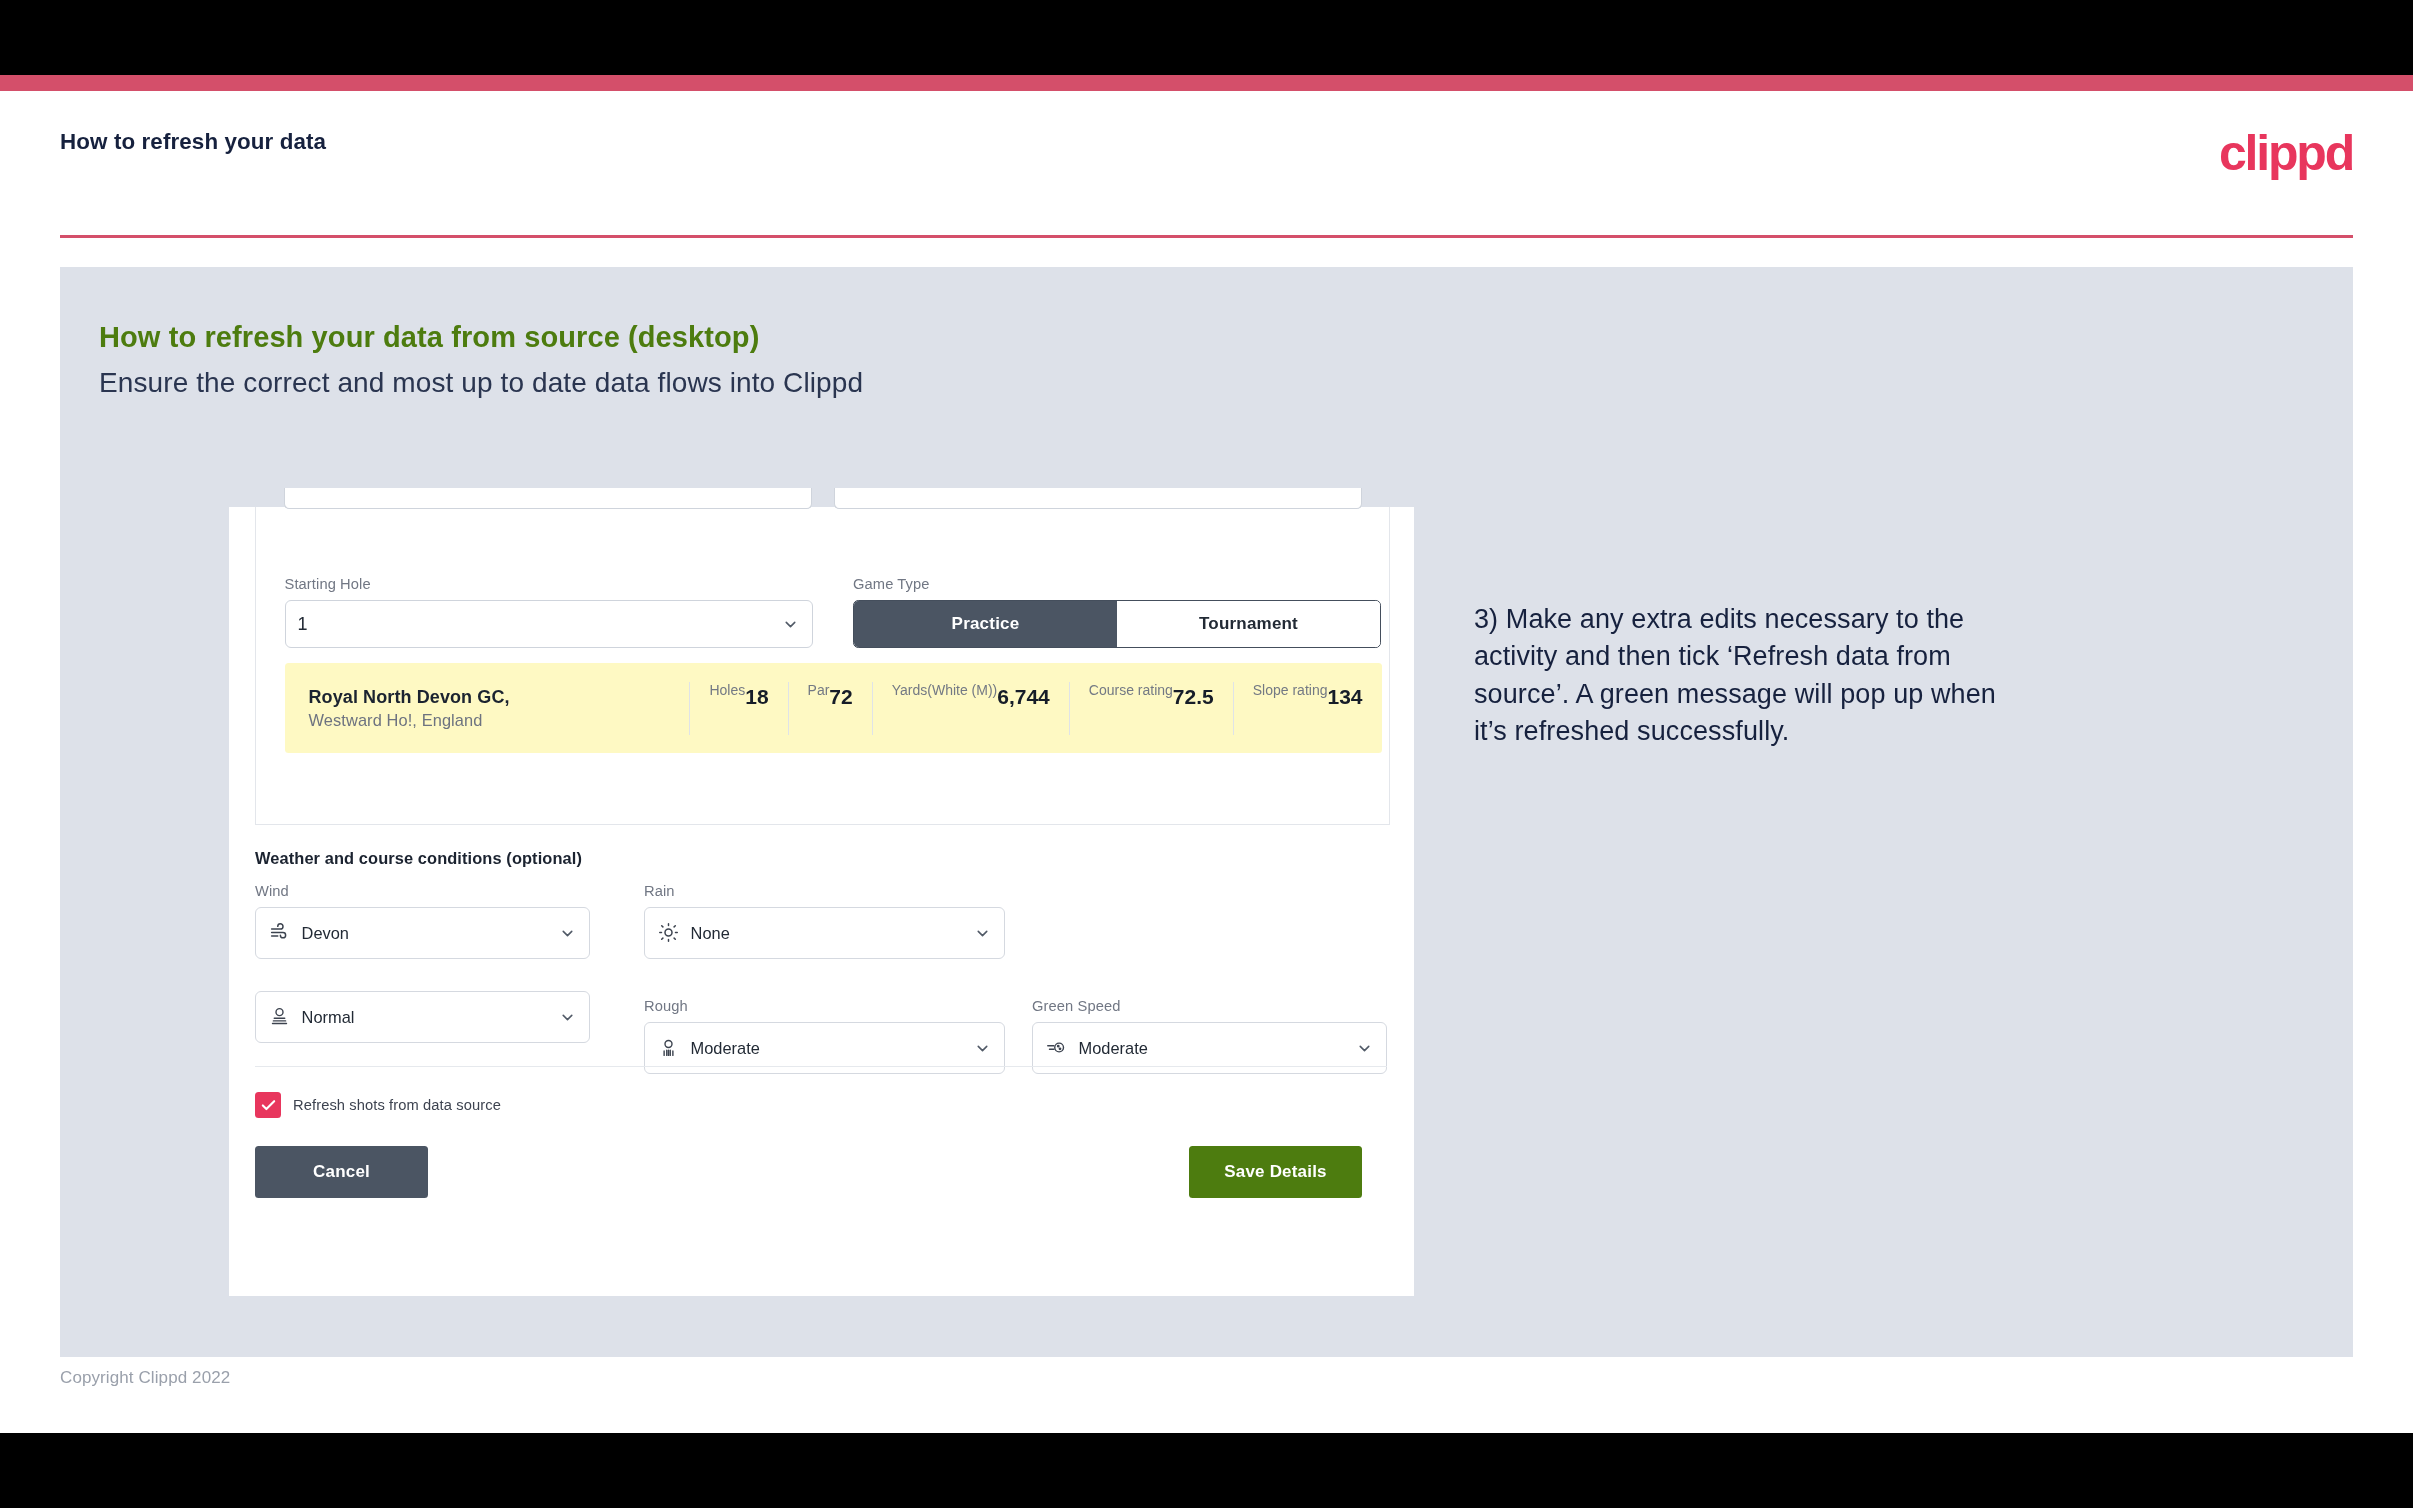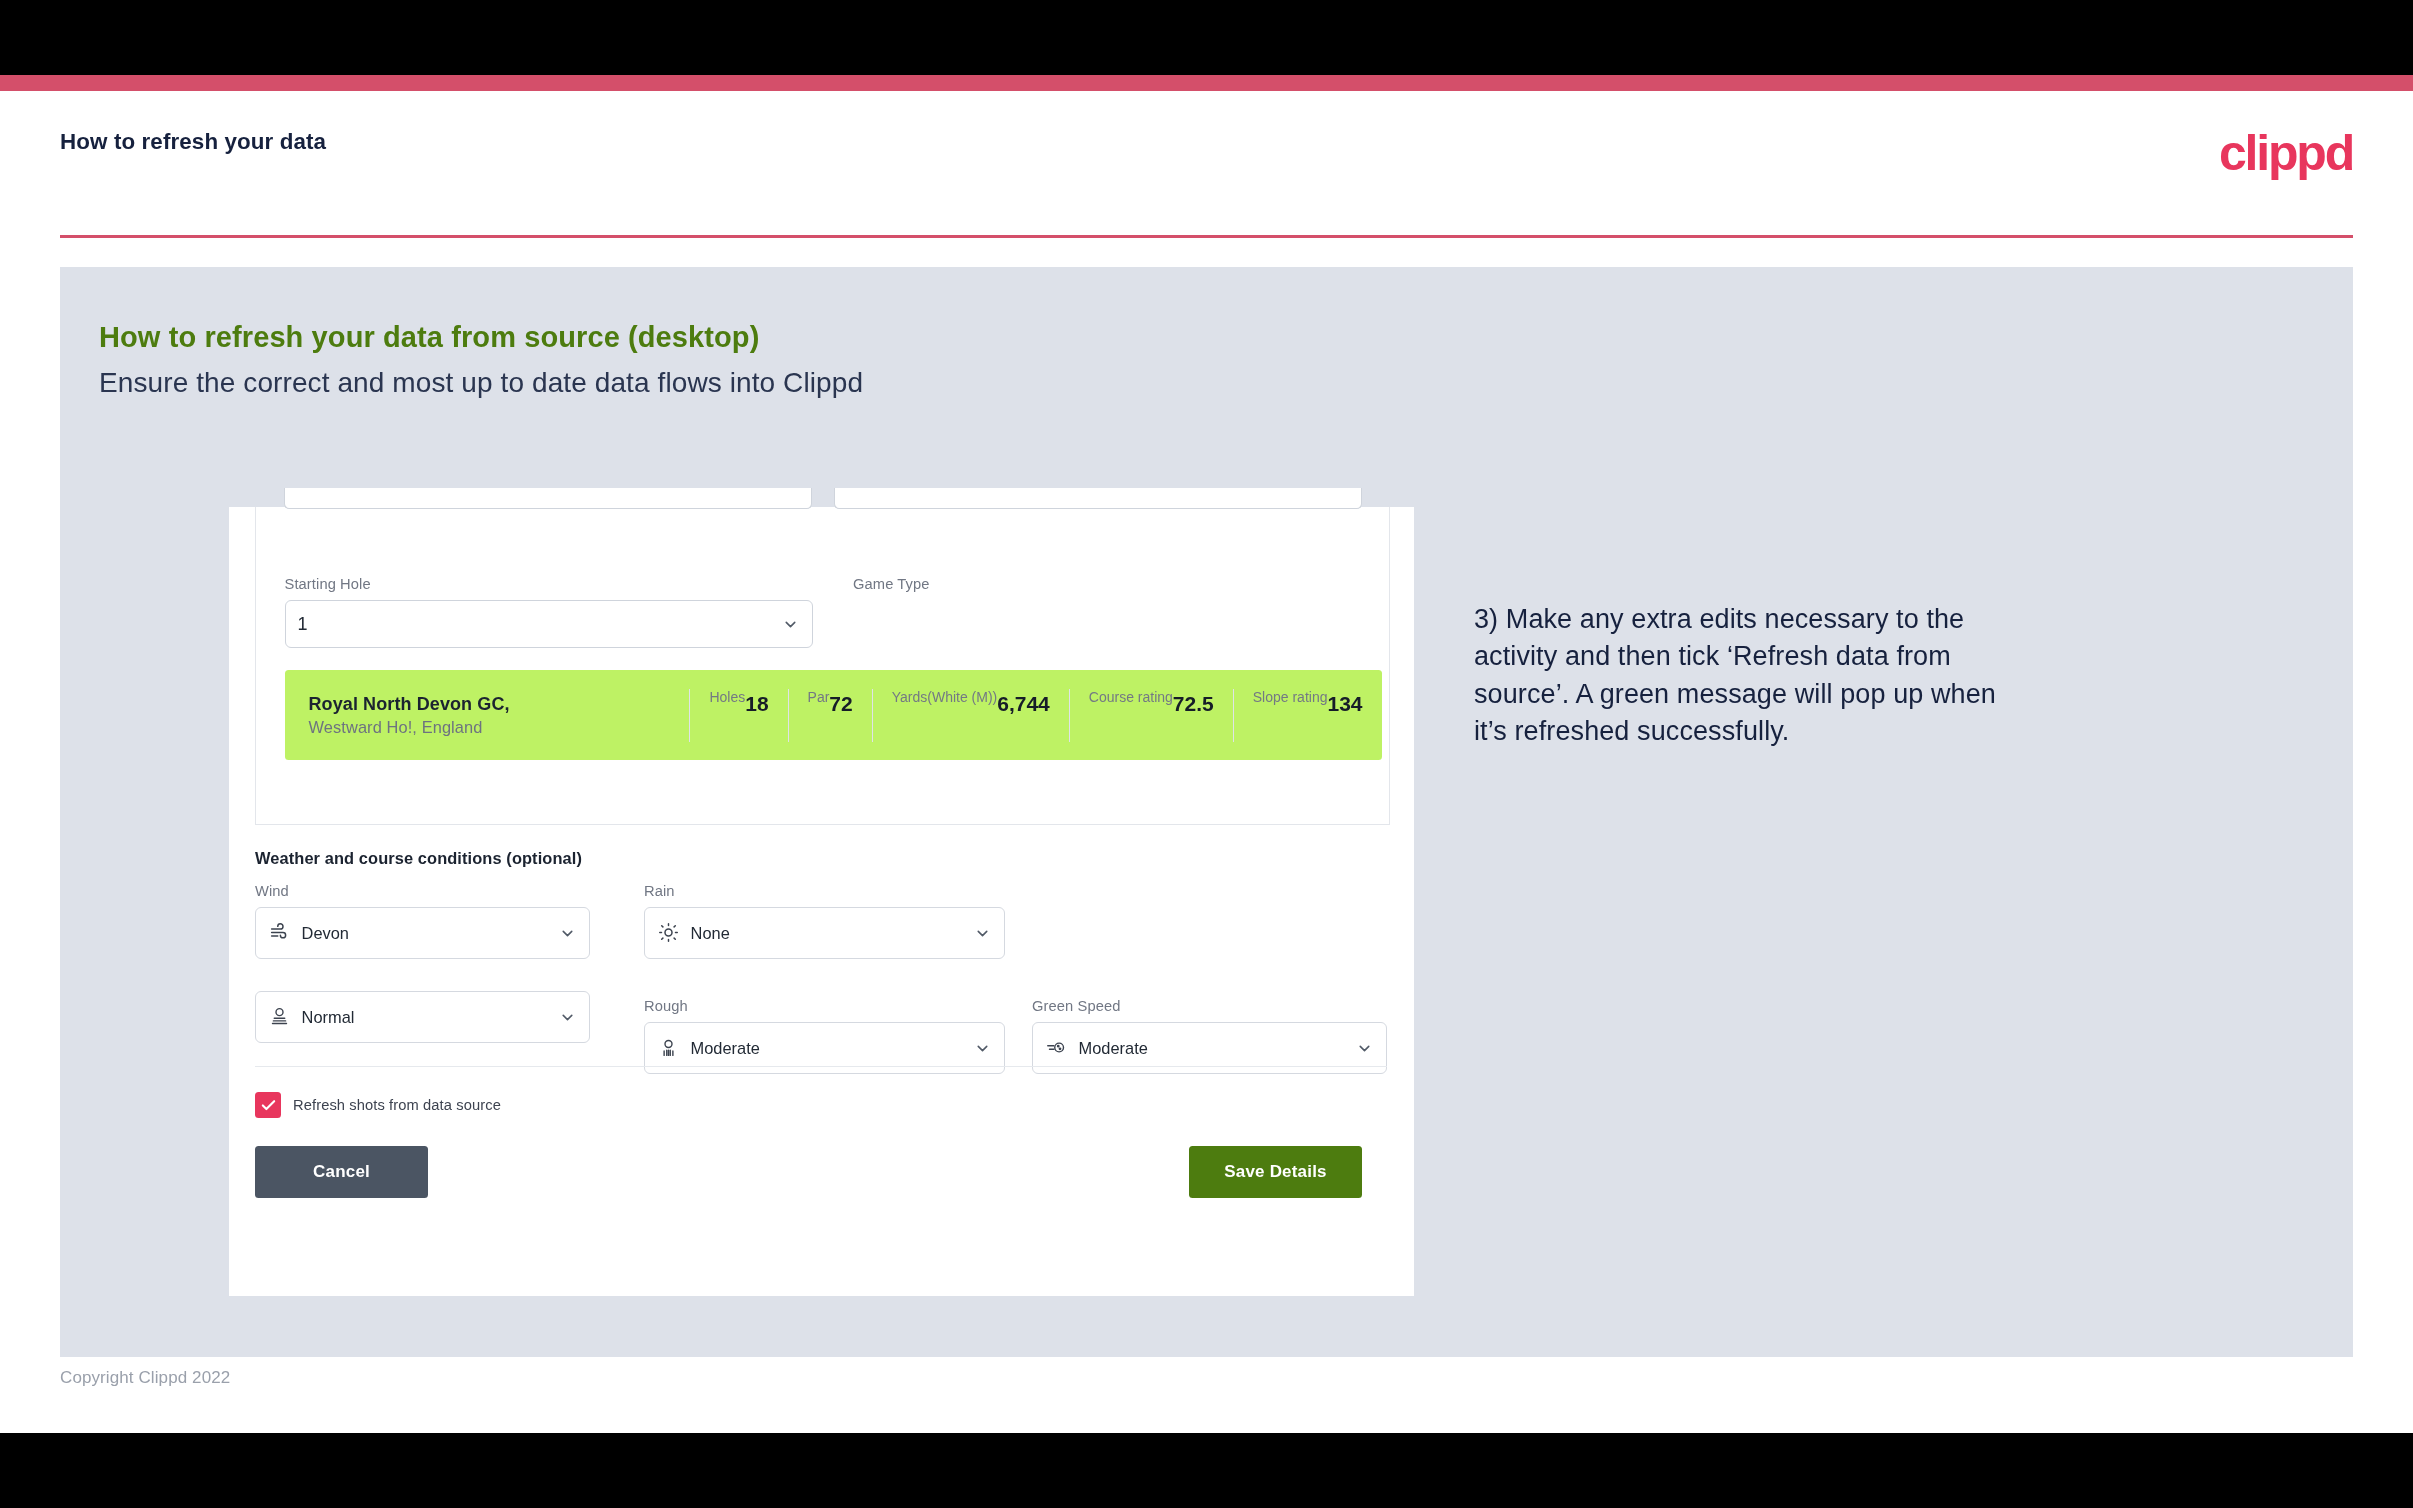--- a/index.html
+++ b/index.html
@@ -137,23 +137,23 @@
   }
   .gt-seg {
     flex: 1; display: flex; align-items: center; justify-content: center;
     font-size: 17px; font-weight: bold; letter-spacing: 0.2px;
   }
   .gt-seg.active { background: #4b5563; color: #ffffff; }
   .gt-seg.inactive { background: #ffffff; color: #222a35; }
 
   
   .course-strip {
-    position: absolute; left: 28.5px; top: 163px;
+    position: absolute; left: 28.5px; top: 156px;
     width: 1097px; height: 90px;
-    background: #bef264; border-radius: 3.5px;
+    background: #fef9c3; border-radius: 3.5px;
     display: flex; align-items: center;
   }
   .course-name-block { padding-left: 24px; width: 431px; }
   .course-name {
     font-size: 18px; font-weight: bold; color: #1b2330;
     letter-spacing: 0.1px; line-height: 1.35;
   }
   .course-loc {
     font-size: 16.4px; color: #6d7380;
     letter-spacing: 0.1px; line-height: 1.35;
@@ -267,20 +267,24 @@
     <div class="select-box sel-startinghole">
       <span class="sel-value">1</span>
       <span class="chev">
         <svg width="17" height="17" viewBox="0 0 24 24" fill="none" stroke="currentColor" stroke-width="2.2" stroke-linecap="round" stroke-linejoin="round">
             <polyline points="6 9 12 15 18 9"></polyline>
           </svg>
       </span>
     </div>
 
     <div class="field-label gametype-label">Game Type</div>
+    <div class="gametype">
+      <div class="gt-seg active">Practice</div>
+      <div class="gt-seg inactive">Tournament</div>
+    </div>
 
     <div class="course-strip">
       <div class="course-name-block">
         <div class="course-name">Royal North Devon GC,</div>
         <div class="course-loc">Westward Ho!, England</div>
       </div>
       <div class="stat">
         <span class="stat-label">Holes</span>
         <span class="stat-value">18</span>
       </div>

